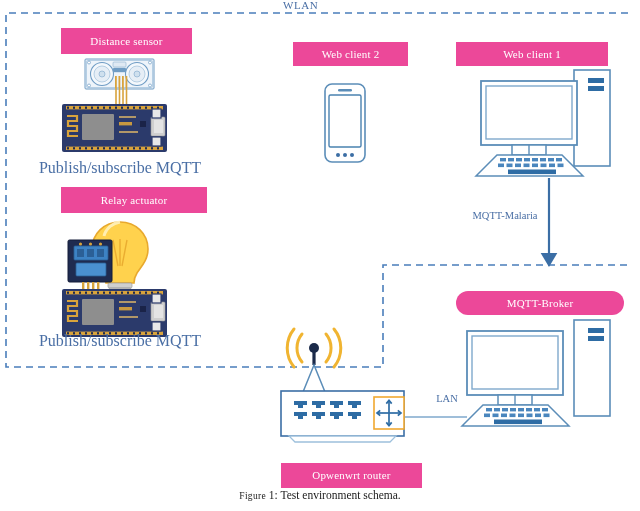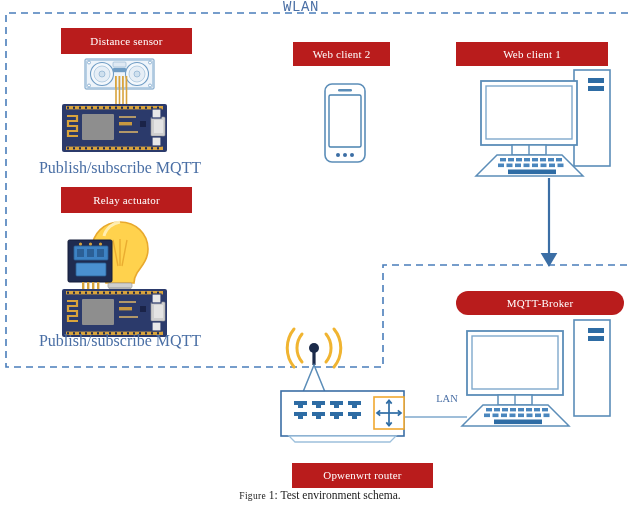--- a/index.html
+++ b/index.html
@@ -1,25 +1,25 @@
 <!DOCTYPE html>
 <html><head>
 <meta charset="utf-8">
 <style>
   html,body{margin:0;padding:0;background:#ffffff;}
   body{width:640px;height:511px;font-family:"Liberation Serif",serif;overflow:hidden;}
   #stage{position:relative;width:640px;height:511px;background:#fff;}
 
   .wlan-label{
-    position:absolute;left:283px;top:-1px;font-size:14px;color:#4a6fa5;
-    letter-spacing:.6px;font-family:Liberation Mono, monospace;
+    position:absolute;left:283px;top:-1px;font-size:11px;color:#4a6fa5;
+    letter-spacing:.6px;font-family:Liberation Serif, serif;
   }
 
   .hdr{
-    position:absolute;background:#b91c1c;color:#ffffff;
+    position:absolute;background:#ec4899;color:#ffffff;
     font-family:"Liberation Serif",serif;font-size:11px;
     display:flex;align-items:center;justify-content:center;
     letter-spacing:.2px;text-align:right;line-height:1.1;
   }
 
   .caplabel{
     position:absolute;color:#4a6fa5;font-size:16px;
     font-family:"Liberation Serif",serif;text-align:center;white-space:nowrap;
   }
   .linklabel{
@@ -131,21 +131,21 @@
       <rect x="151" y="117" width="14" height="19" rx="1" fill="#cfcfcf" stroke="#9a9a9a" stroke-width=".6"></rect>
       <rect x="154" y="120" width="9" height="13" fill="#e4e4e4"></rect>
 
       <rect x="152" y="109" width="9" height="9" fill="#e8e8e8" stroke="#2b3a6b" stroke-width="1.2"></rect>
       <rect x="152" y="137" width="9" height="9" fill="#e8e8e8" stroke="#2b3a6b" stroke-width="1.2"></rect>
     </g>
   </svg>
 
   <div class="caplabel" style="left:0px;top:159px;width:240px;">Publish/subscribe MQTT</div>
 
-  <div class="hdr" style="left:61px;top:187px;width:131px;height:26px;">Relay actuator</div>
+  <div class="hdr" style="left:61px;top:187px;width:146px;height:26px;">Relay actuator</div>
 
   <svg width="640" height="511">
 
     <g>
       <path d="M120 222 c-16 0 -28 12 -28 27 c0 11 7 18 11 24 c2.5 4 3 7 3 10 h28 c0 -3 .5 -6 3 -10 c4 -6 11 -13 11 -24 c0 -15 -12 -27 -28 -27 z" fill="#ffd24d" stroke="#e8a92e" stroke-width="1.6"></path>
       <path d="M104 236 c2 -8 9 -13 16 -14" fill="none" stroke="#fff3c4" stroke-width="3" opacity=".85"></path>
 
       <path d="M113 240 l5 26 M127 240 l-5 26 M120 239 l0 27" fill="none" stroke="#e8a92e" stroke-width="1.4" opacity=".9"></path>
 
       <rect x="108" y="283" width="24" height="5" rx="1.5" fill="#cfcfcf" stroke="#9a9a9a" stroke-width=".7"></rect>
@@ -219,21 +219,21 @@
       <rect x="140" y="306" width="6" height="6" fill="#1a2348"></rect>
       <rect x="151" y="302" width="14" height="19" rx="1" fill="#cfcfcf" stroke="#9a9a9a" stroke-width=".6"></rect>
       <rect x="154" y="305" width="9" height="13" fill="#e4e4e4"></rect>
       <rect x="152" y="294" width="9" height="9" fill="#e8e8e8" stroke="#2b3a6b" stroke-width="1.2"></rect>
       <rect x="152" y="322" width="9" height="9" fill="#e8e8e8" stroke="#2b3a6b" stroke-width="1.2"></rect>
     </g>
   </svg>
 
   <div class="caplabel" style="left:0px;top:332px;width:240px;">Publish/subscribe MQTT</div>
 
-  <div class="hdr" style="left:293px;top:42px;width:97px;height:24px;">Web client 2</div>
+  <div class="hdr" style="left:293px;top:42px;width:115px;height:24px;">Web client 2</div>
 
   <svg width="640" height="511">
     <g>
       <rect x="325" y="84" width="40" height="78" rx="7" fill="#ffffff" stroke="#5b8db8" stroke-width="1.6"></rect>
       <rect x="329" y="95" width="32" height="52" rx="1.5" fill="#ffffff" stroke="#4a82b0" stroke-width="1.4"></rect>
       <rect x="338" y="89" width="14" height="2.4" rx="1.2" fill="#5b8db8"></rect>
       <circle cx="338" cy="155" r="2" fill="#3b6ea5"></circle>
       <circle cx="345" cy="155" r="2" fill="#3b6ea5"></circle>
       <circle cx="352" cy="155" r="2" fill="#3b6ea5"></circle>
     </g>
@@ -281,20 +281,21 @@
   <svg width="640" height="511">
     <defs>
       <marker id="arw" markerWidth="9" markerHeight="9" refX="3.2" refY="4.2" orient="auto">
         <path d="M0,0.4 L6.4,4.2 L0,8 z" fill="#3b6ea5"></path>
       </marker>
     </defs>
     <line x1="549" y1="178" x2="549" y2="260" stroke="#3b6ea5" stroke-width="2.2" marker-end="url(#arw)"></line>
   </svg>
 
   <div class="linklabel" style="left:440px;top:209px;width:130px;">
+    <div>MQTT-Malaria</div>
   </div>
 
   <div class="hdr" style="left:456px;top:291px;width:168px;height:24px;border-radius:12px;">MQTT-Broker</div>
 
   <svg width="640" height="511">
     <g>
       <rect x="574" y="320" width="36" height="96" fill="#ffffff" stroke="#5b8db8" stroke-width="1.6"></rect>
       <rect x="588" y="328" width="16" height="5" fill="#2e6ca4"></rect>
       <rect x="588" y="336" width="16" height="5" fill="#2e6ca4"></rect>
       <rect x="467" y="331" width="96" height="64" fill="#ffffff" stroke="#5b8db8" stroke-width="1.8"></rect>
@@ -366,21 +367,21 @@
         <line x1="389" y1="413" x2="377.5" y2="413"></line>
           <path d="M380.2 410.4 L377 413 L380.2 415.6"></path>
         <line x1="389" y1="413" x2="400.5" y2="413"></line>
           <path d="M397.8 410.4 L401 413 L397.8 415.6"></path>
       </g>
 
       <path d="M289 436 h107 l-6 6 h-95 z" fill="#ffffff" stroke="#9dc0dc" stroke-width="1.3"></path>
     </g>
   </svg>
 
-  <div class="hdr" style="left:281px;top:463px;width:141px;height:25px;margin-left:11px;">Opwenwrt router</div>
+  <div class="hdr" style="left:281px;top:463px;width:141px;height:25px;">Opwenwrt router</div>
 
   <div class="figcap">
     <span class="sc">Figure</span>
     <span>1:</span>
     <span>Test environment schema.</span>
   </div>
 
 </div>
 
 </body></html>

